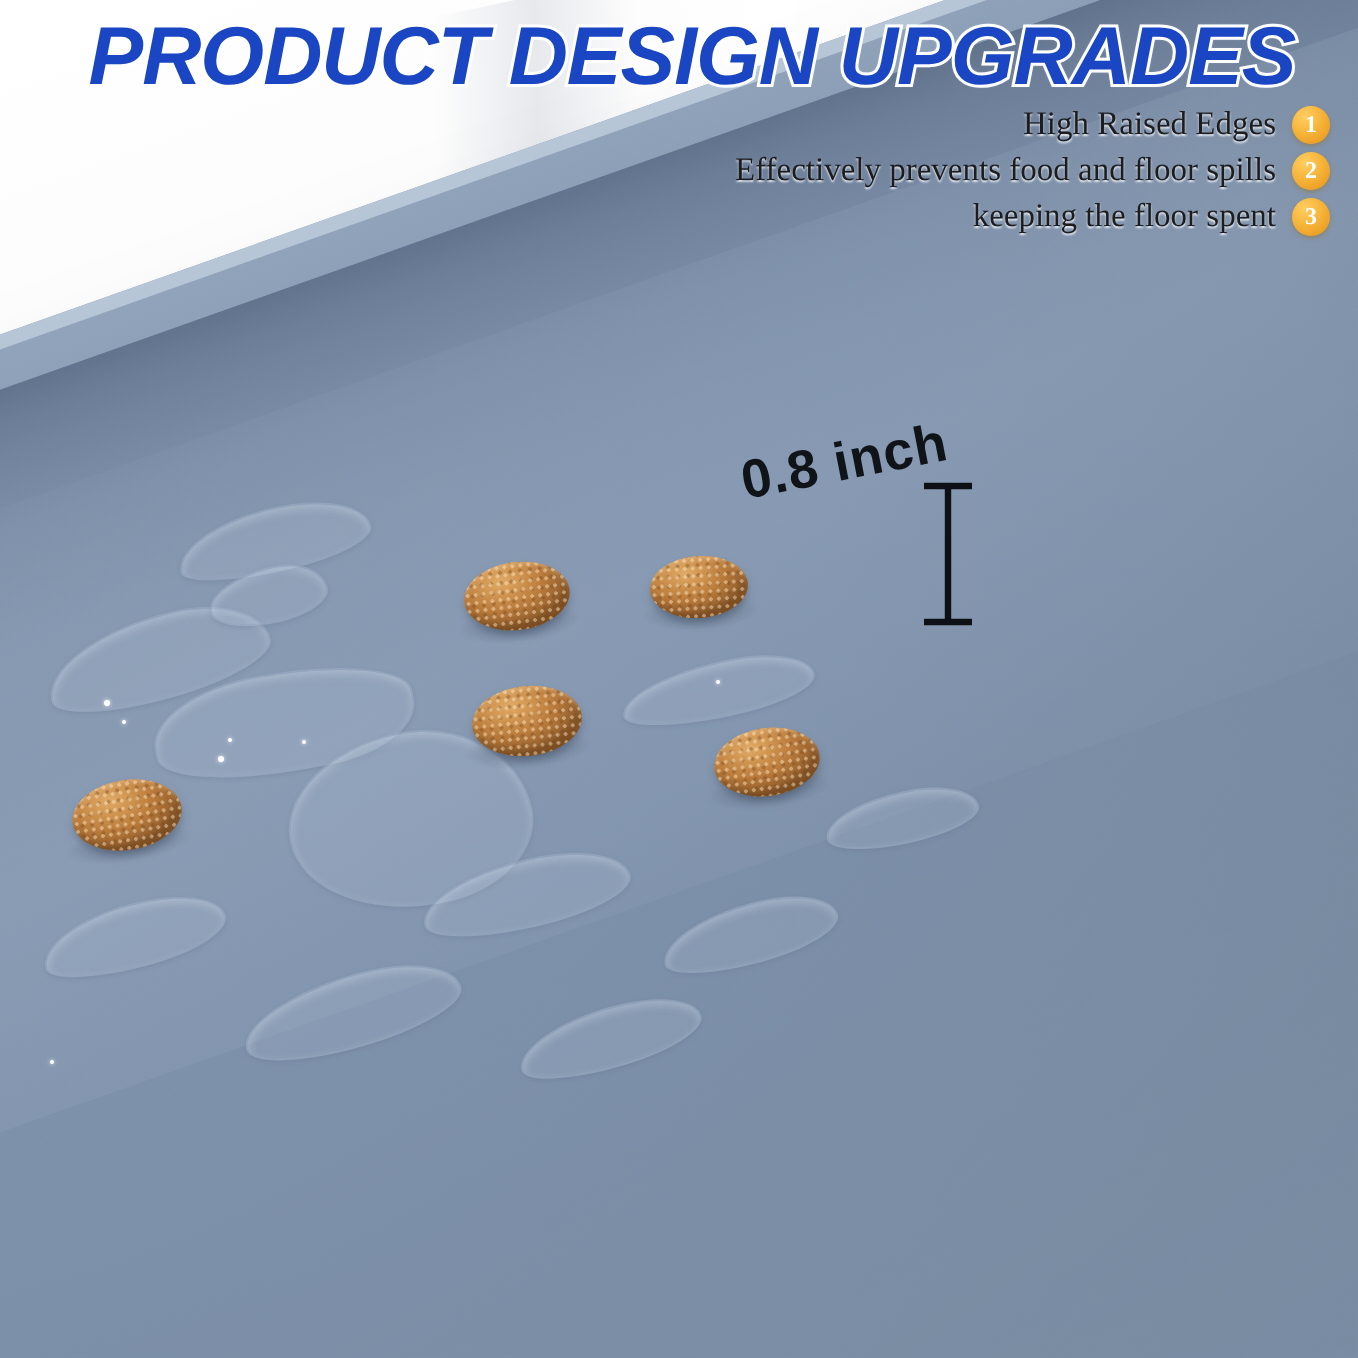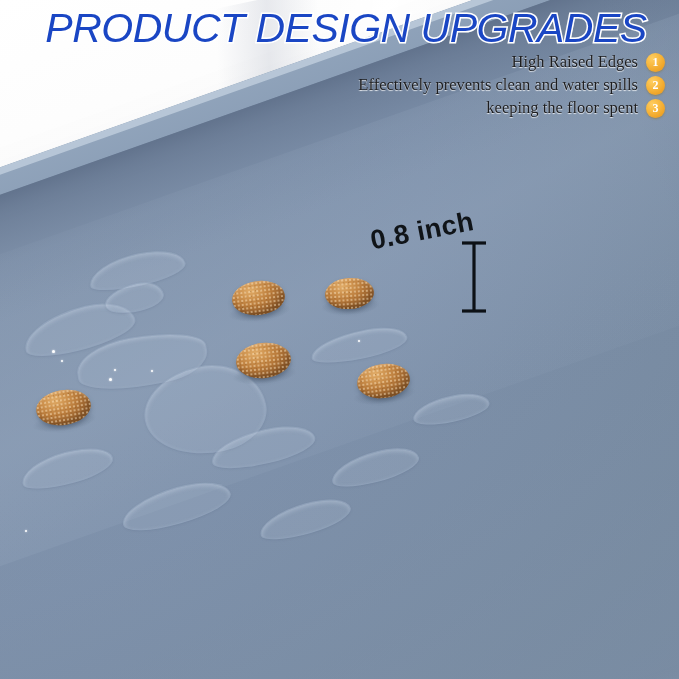--- a/index.html
+++ b/index.html
@@ -191,21 +191,21 @@
     height: 74px;
   }
 
   
   .headline {
     position: absolute;
     left: 13px; right: 0;
     top: 5px;
     text-align: center;
     font-size: 41px;
-    font-weight: normal;
+    font-weight: bold;
     font-style: italic;
     letter-spacing: -0.5px;
     color: #1a46c4;
     white-space: nowrap;
     -webkit-text-stroke: 3px #ffffff;
     paint-order: stroke fill;
     text-shadow:
       0 0 2px rgba(255,255,255,.9),
       1px 1px 0 rgba(255,255,255,.8);
   }
@@ -313,21 +313,21 @@
   </svg>
 
   <div class="headline">PRODUCT DESIGN UPGRADES</div>
 
   <div class="bullets" id="bullets">
       <div class="bullet-row">
         <span class="bullet-text">High Raised Edges</span>
         <span class="badge">1</span>
       </div>
       <div class="bullet-row">
-        <span class="bullet-text">Effectively prevents clean and water spills</span>
+        <span class="bullet-text">Effectively prevents food and floor spills</span>
         <span class="badge">2</span>
       </div>
       <div class="bullet-row">
         <span class="bullet-text">keeping the floor spent</span>
         <span class="badge">3</span>
       </div>
     </div>
 
 </div>
 

